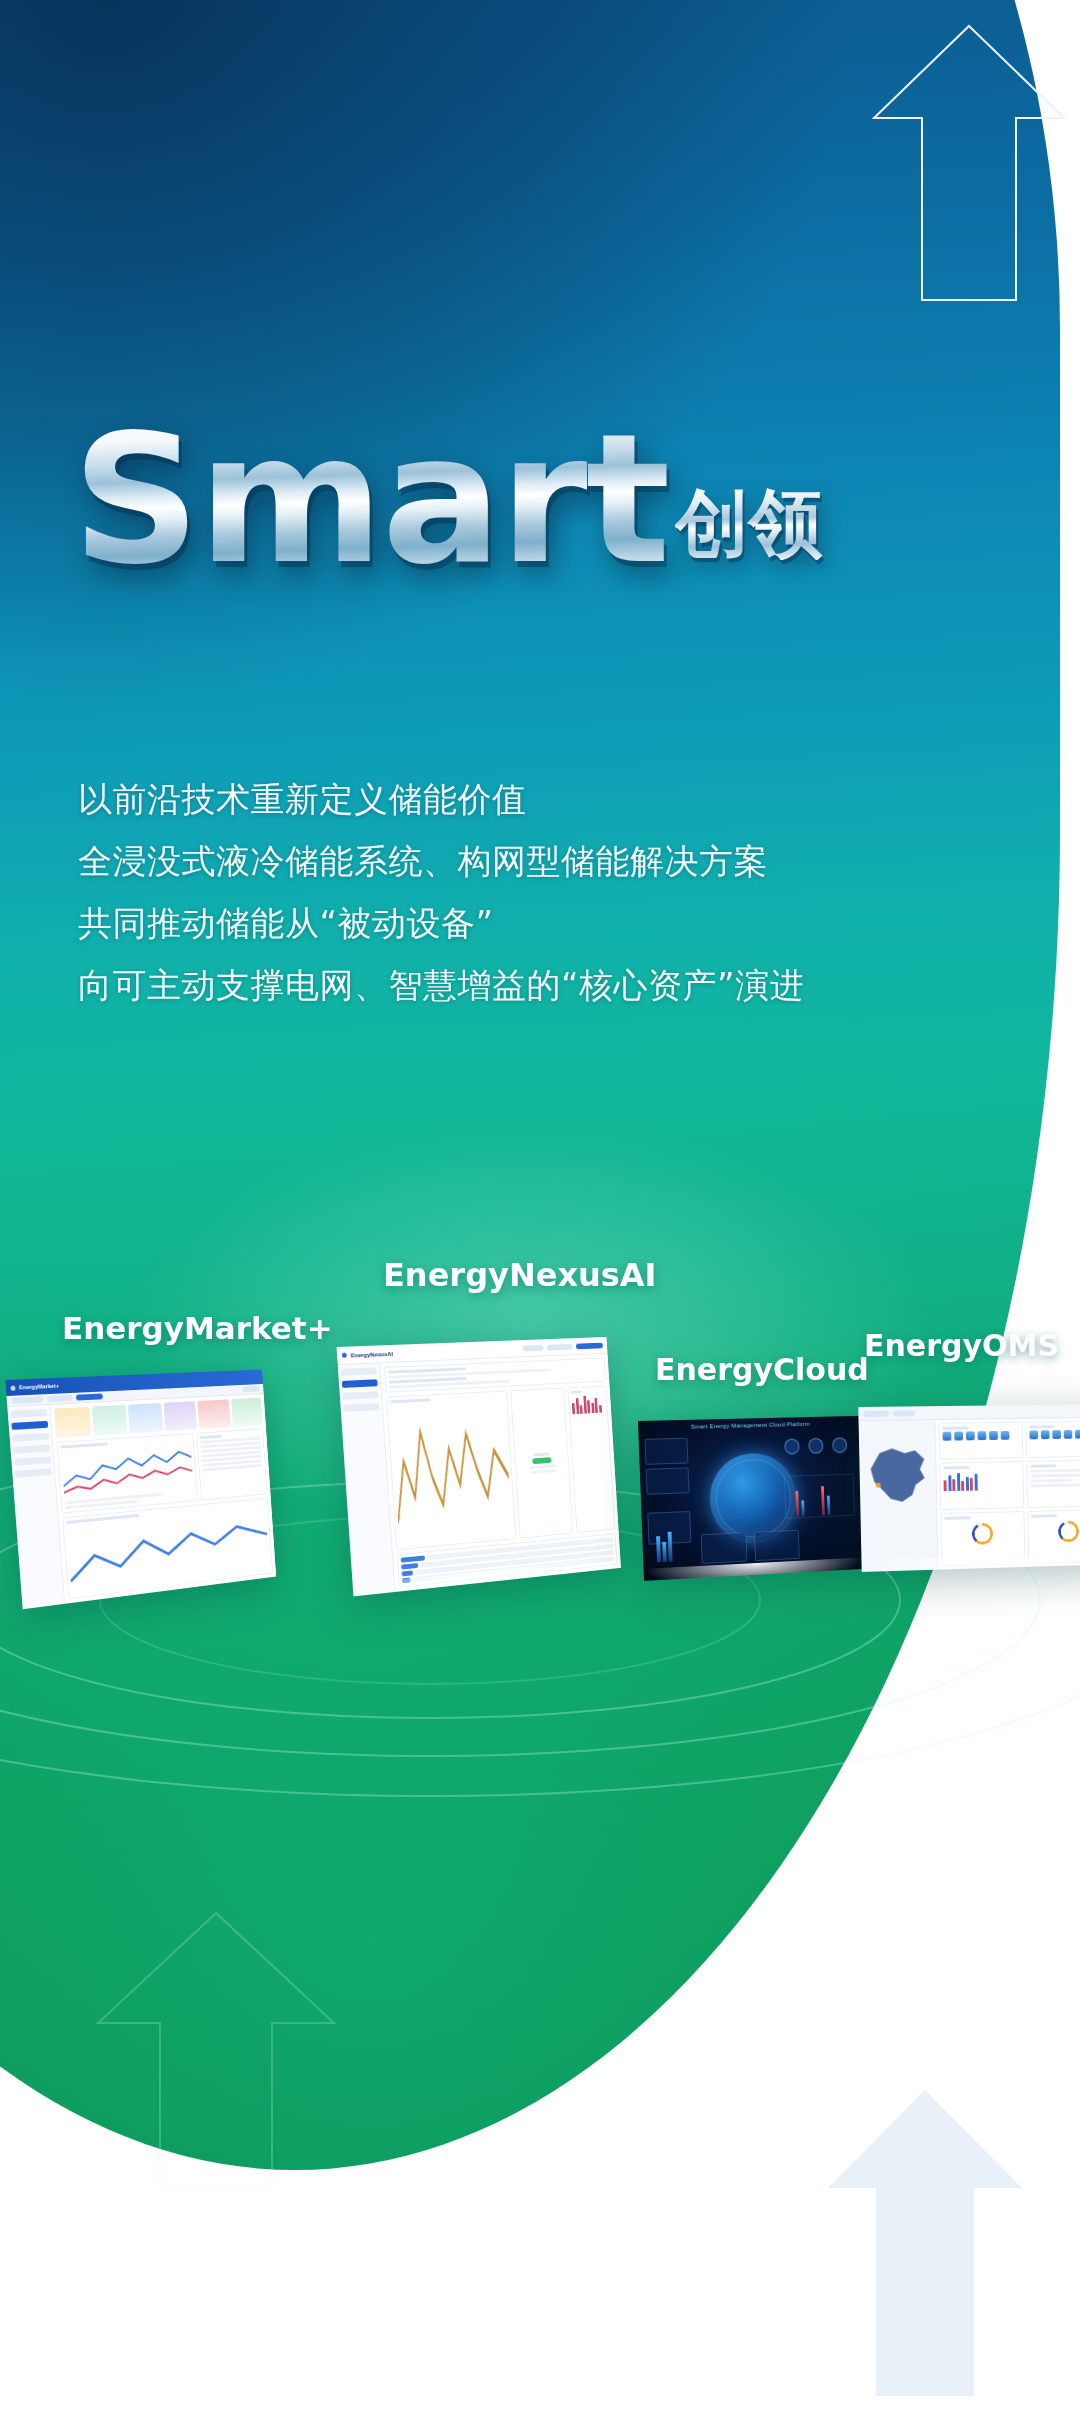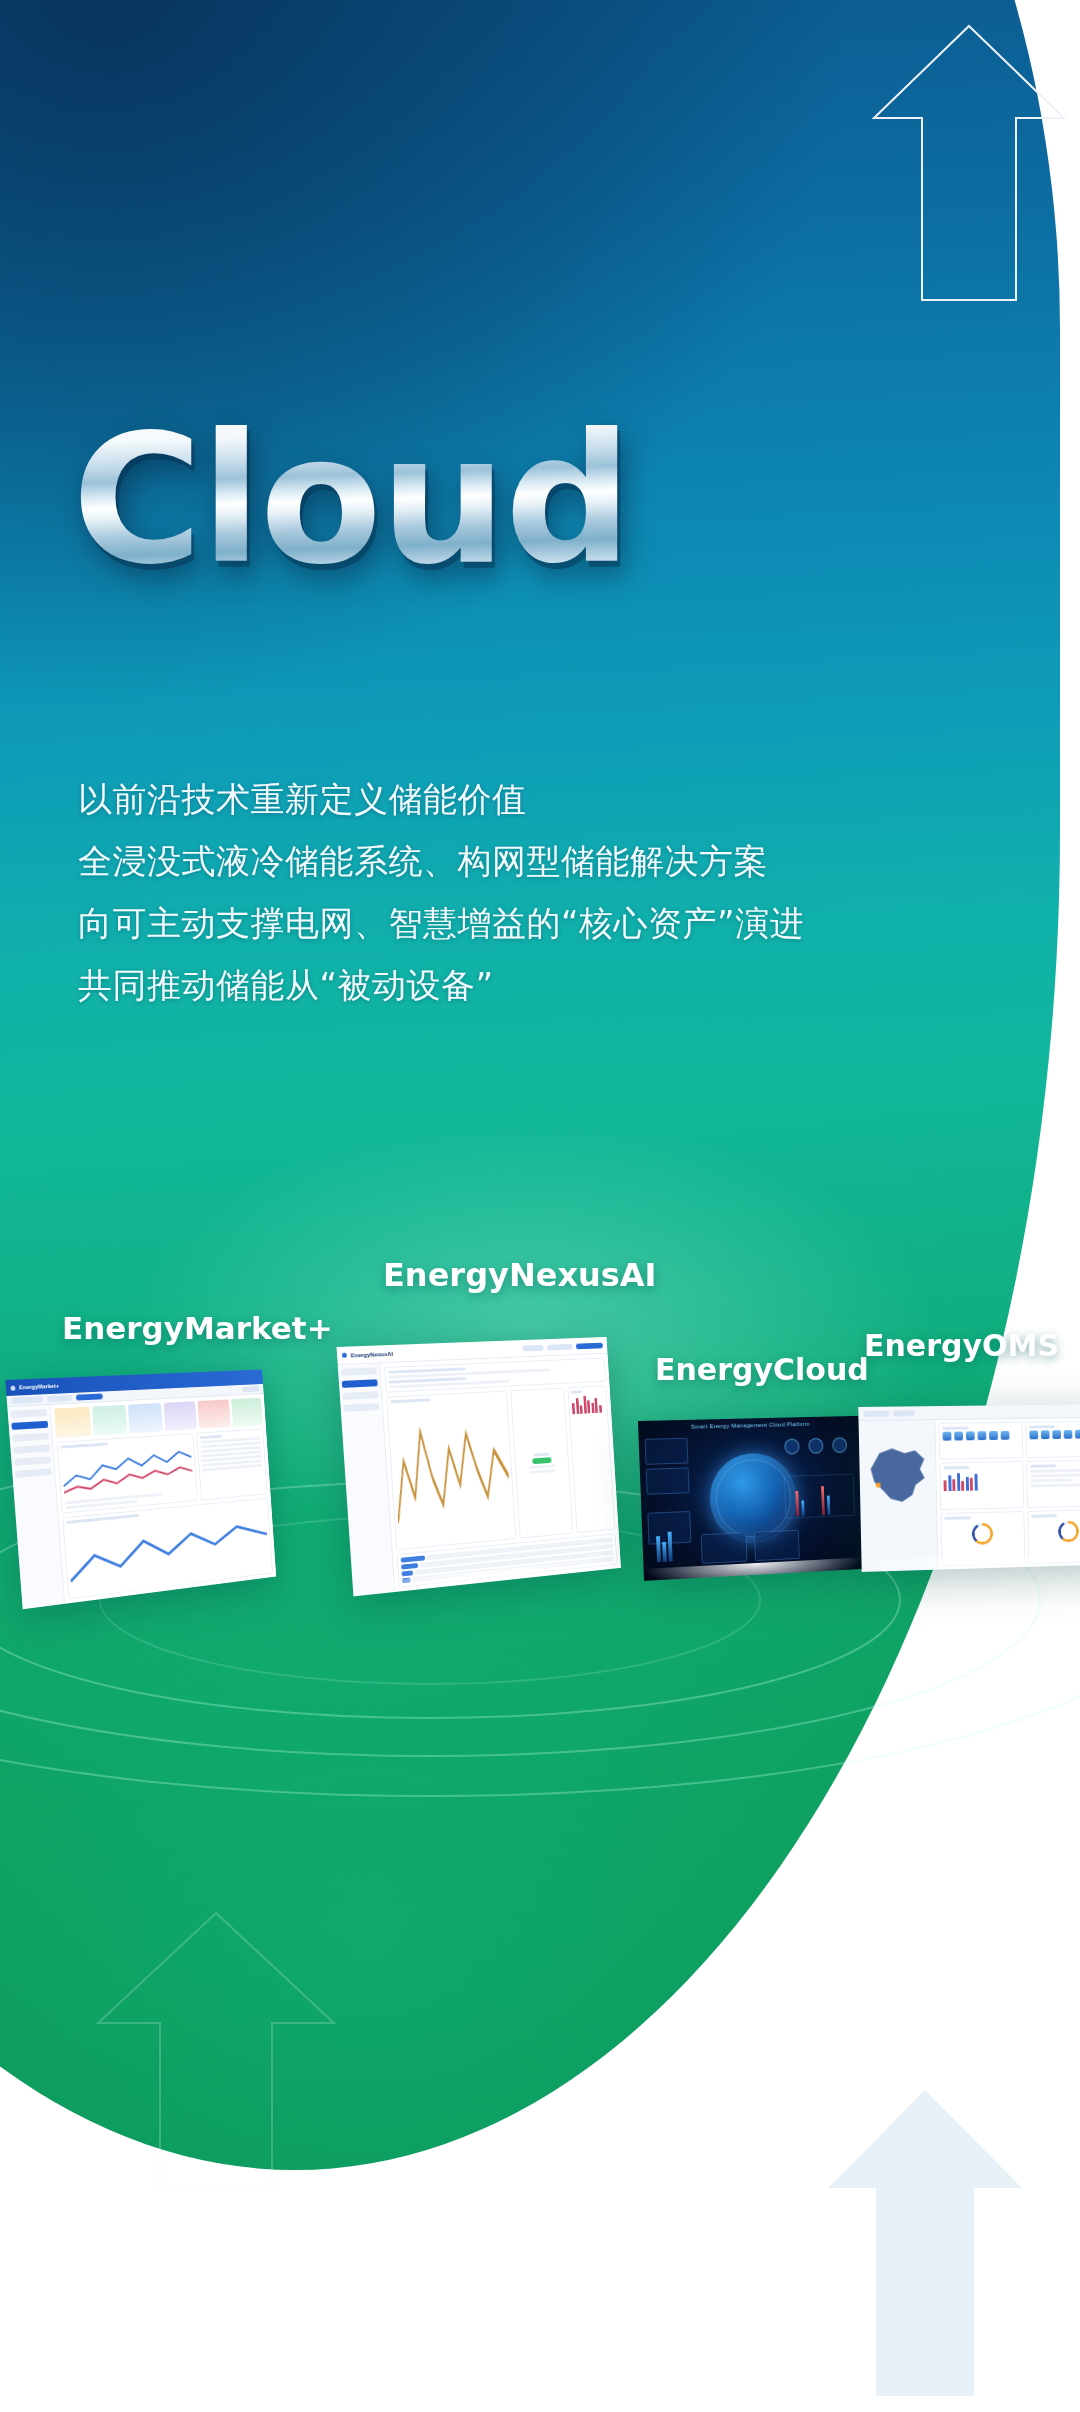--- a/index.html
+++ b/index.html
@@ -239,29 +239,30 @@
 
   <svg class="wm br" width="210" height="330" viewBox="0 0 210 330">
     <path d="M105 14 L202 112 L154 112 L154 320 L56 320 L56 112 L8 112 Z" fill="#e9f1f8"></path>
   </svg>
 
   <svg class="wm bl" width="260" height="300" viewBox="0 0 260 300">
     <path d="M130 18 L248 128 L186 128 L186 292 L74 292 L74 128 L12 128 Z" fill="none" stroke="rgba(225,255,238,.22)" stroke-width="2"></path>
   </svg>
 
   <div class="headline">
-    <span class="create-word">Cloud</span>
+    <span class="create-word">Smart</span>
+    <span class="create-cn">创领</span>
   </div>
 
 
   <div class="body-copy">
     <div class="ln">以前沿技术重新定义储能价值</div>
     <div class="ln">全浸没式液冷储能系统、构网型储能解决方案</div>
+    <div class="ln">共同推动储能从“被动设备”</div>
     <div class="ln">向可主动支撑电网、智慧增益的“核心资产”演进</div>
-    <div class="ln">共同推动储能从“被动设备”</div>
   </div>
 
   <div class="showcase">
 
     <div class="plabel l1">EnergyMarket+</div>
     <div class="plabel l2">EnergyNexusAI</div>
     <div class="plabel l3">EnergyCloud</div>
     <div class="plabel l4">EnergyOMS</div>
 
     <div class="screen s1">

